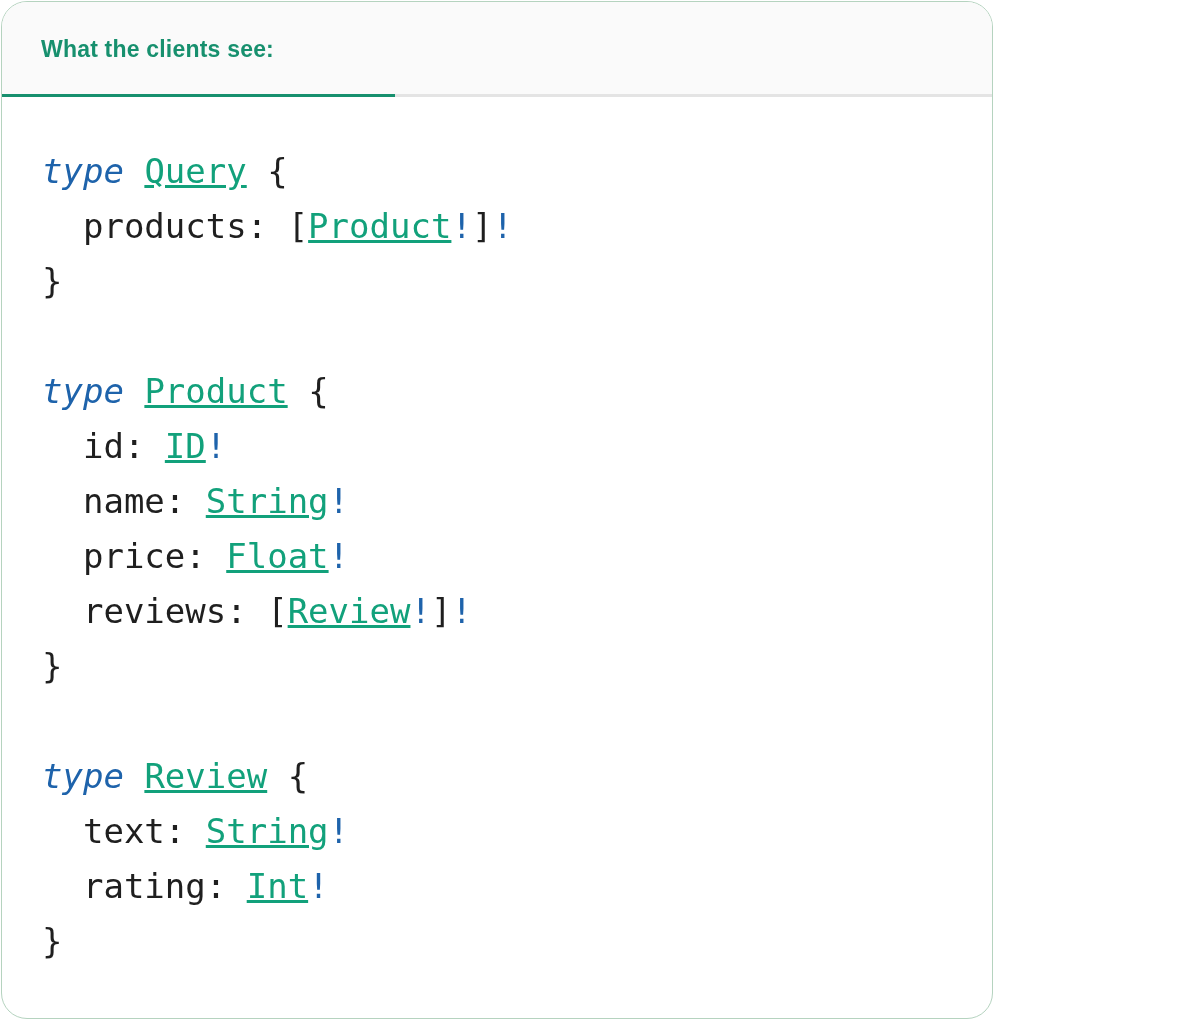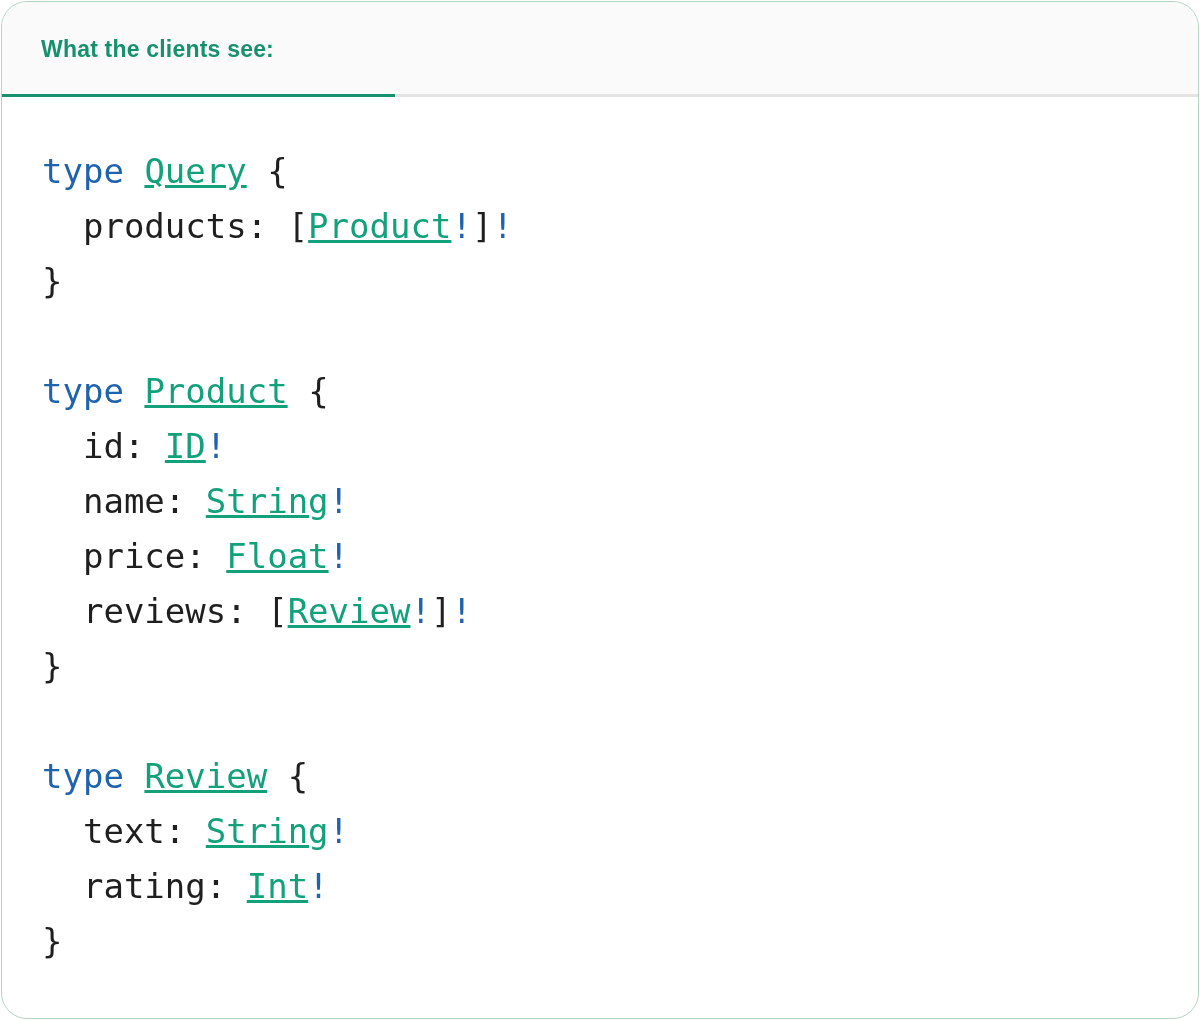--- a/index.html
+++ b/index.html
@@ -11,21 +11,21 @@
     --divider: #e4e4e4;
     --card-border: #b5d3bf;
   }
   *{margin:0;padding:0;box-sizing:border-box;}
   html,body{width:1200px;height:1020px;background:#ffffff;}
   body{font-family:"Liberation Sans", sans-serif;}
 
   .card{
     position:absolute;
     inset:1px;
-    width:1198px;
+    width:992px;
     height:1018px;
     background:#ffffff;
     border:1px solid var(--card-border);
     border-radius:26px;
     overflow:hidden;
   }
 
   .tab-bar{
     position:relative;
     height:95px;
@@ -62,21 +62,21 @@
   }
   .code-block{
     font-family:"DejaVu Sans Mono","Liberation Mono",monospace;
     font-size:34px;
     line-height:55px;
     color:var(--code-text);
     white-space:pre;
   }
   .code-line{height:55px;}
   .tok-plain{color:var(--code-text);}
-  .tok-keyword{color:var(--code-blue);}
+  .tok-keyword{color:var(--code-blue);font-style:italic;}
   .tok-type{color:var(--code-type);text-decoration:underline;}
   .tok-bang{color:var(--code-blue);}
 </style>
 </head>
 <body>
 
 <div class="card">
   <div class="tab-bar">
     <div class="tab">
       <span class="tab-label">What the clients see:</span>

